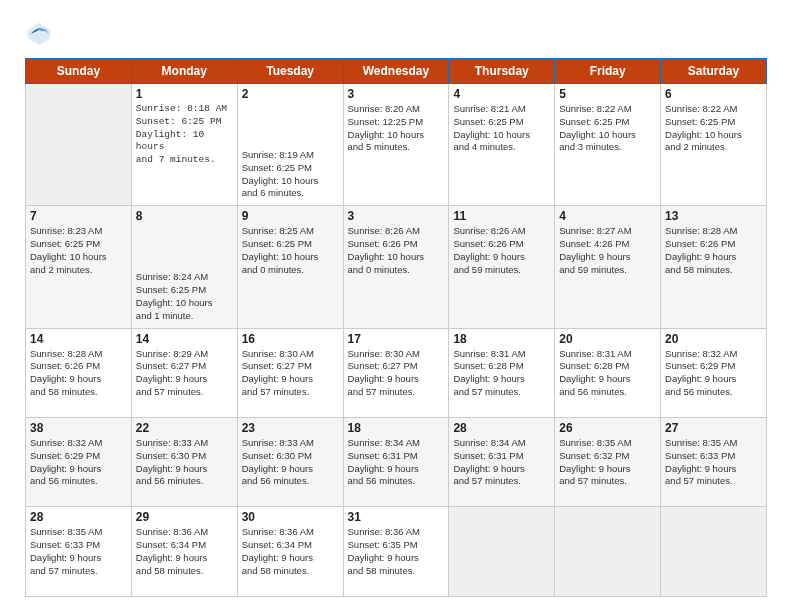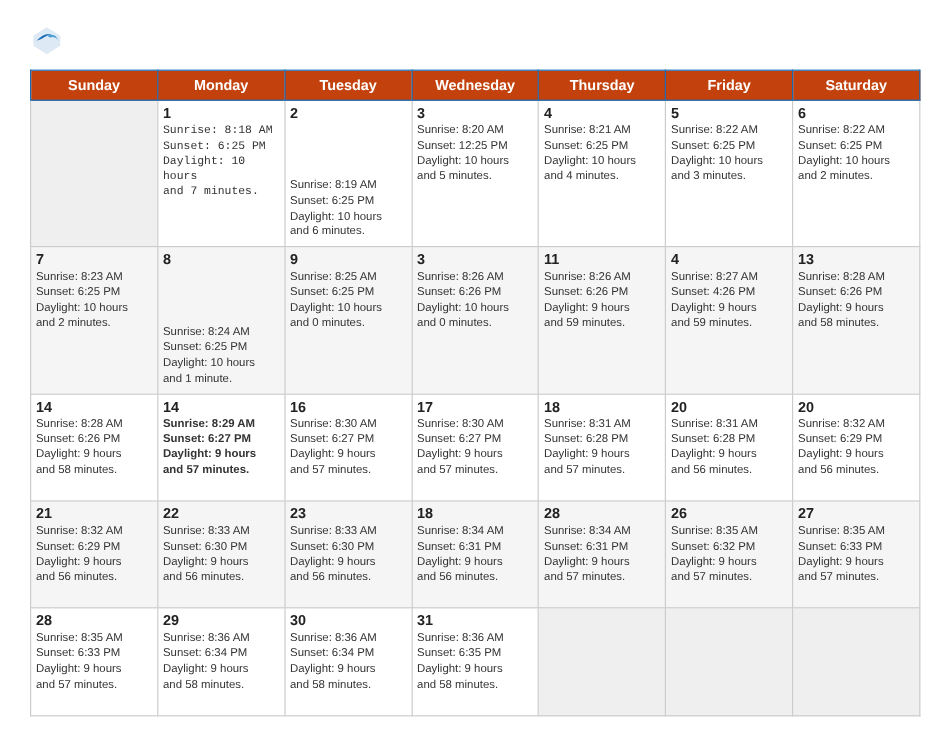--- a/index.html
+++ b/index.html
@@ -236,21 +236,21 @@
         <tr>
           <td>
             <span class="day-num">14</span>
             <div class="day-info" style="white-space: pre-line;">Sunrise: 8:28 AM
 Sunset: 6:26 PM
 Daylight: 9 hours
 and 58 minutes.</div>
           </td>
           <td>
             <span class="day-num">14</span>
-            <div class="day-info" style="white-space: pre-line; font-weight: bold;">Sunrise: 8:29 AM
+            <div class="day-info" style="white-space: pre-line;">Sunrise: 8:29 AM
 Sunset: 6:27 PM
 Daylight: 9 hours
 and 57 minutes.</div>
           </td>
           <td>
             <span class="day-num">16</span>
             <div class="day-info" style="white-space: pre-line;">Sunrise: 8:30 AM
 Sunset: 6:27 PM
 Daylight: 9 hours
 and 57 minutes.</div>
@@ -279,21 +279,21 @@
           <td>
             <span class="day-num">20</span>
             <div class="day-info" style="white-space: pre-line;">Sunrise: 8:32 AM
 Sunset: 6:29 PM
 Daylight: 9 hours
 and 56 minutes.</div>
           </td>
         </tr>
         <tr>
           <td>
-            <span class="day-num">21</span>
+            <span class="day-num">38</span>
             <div class="day-info" style="white-space: pre-line;">Sunrise: 8:32 AM
 Sunset: 6:29 PM
 Daylight: 9 hours
 and 56 minutes.</div>
           </td>
           <td>
             <span class="day-num">22</span>
             <div class="day-info" style="white-space: pre-line;">Sunrise: 8:33 AM
 Sunset: 6:30 PM
 Daylight: 9 hours

